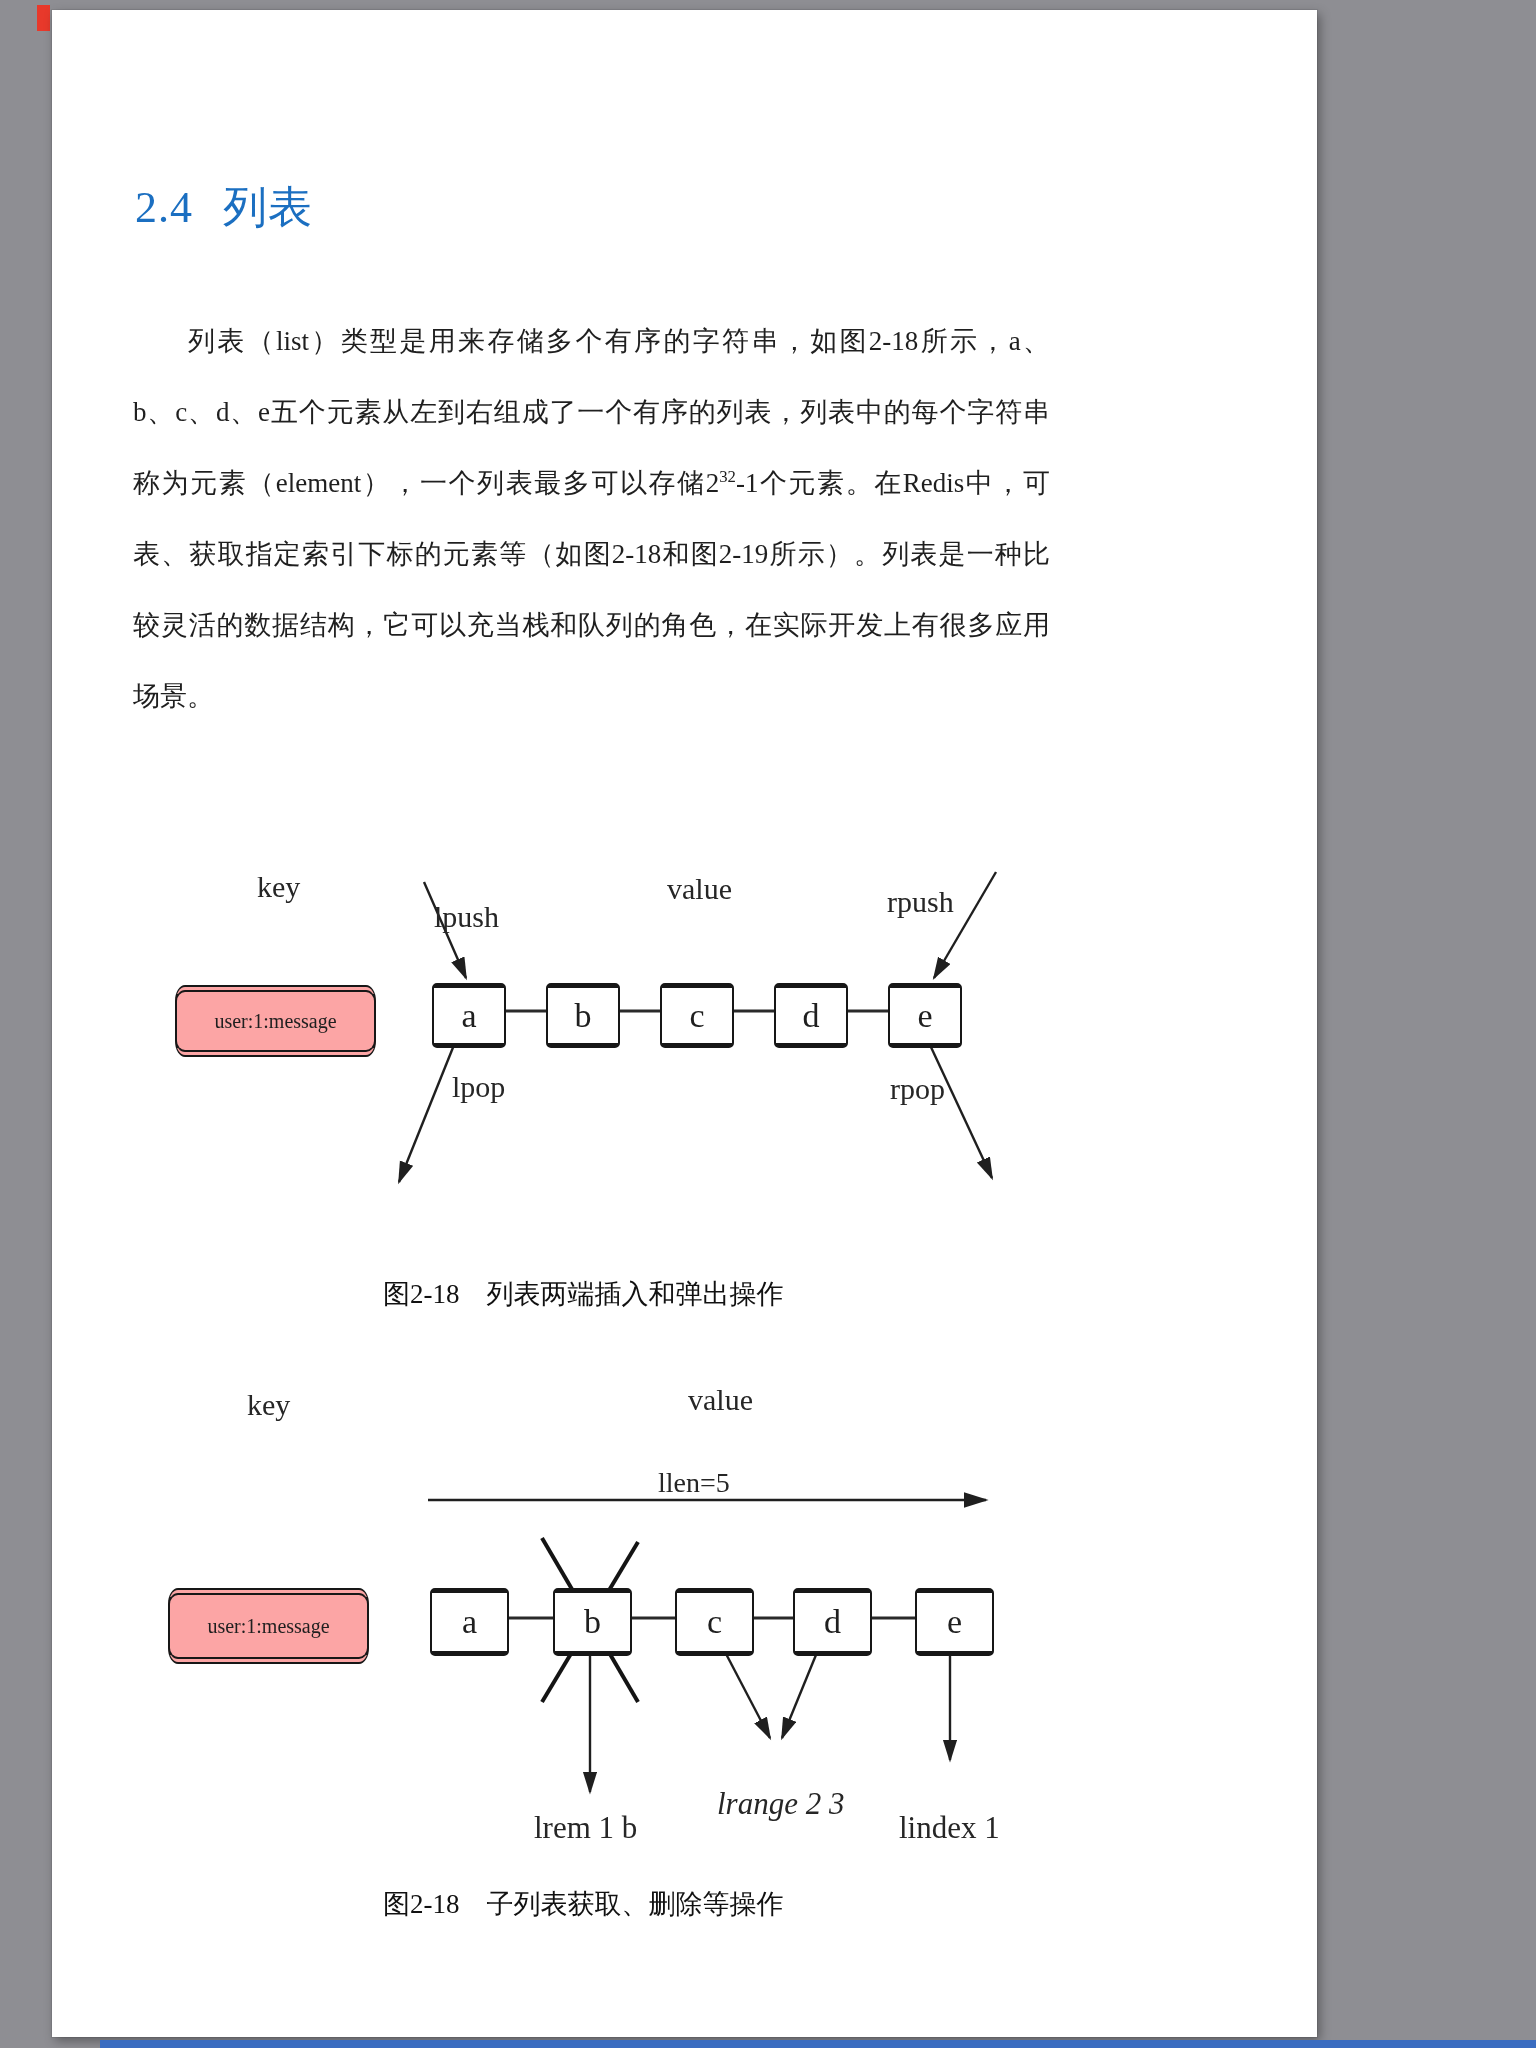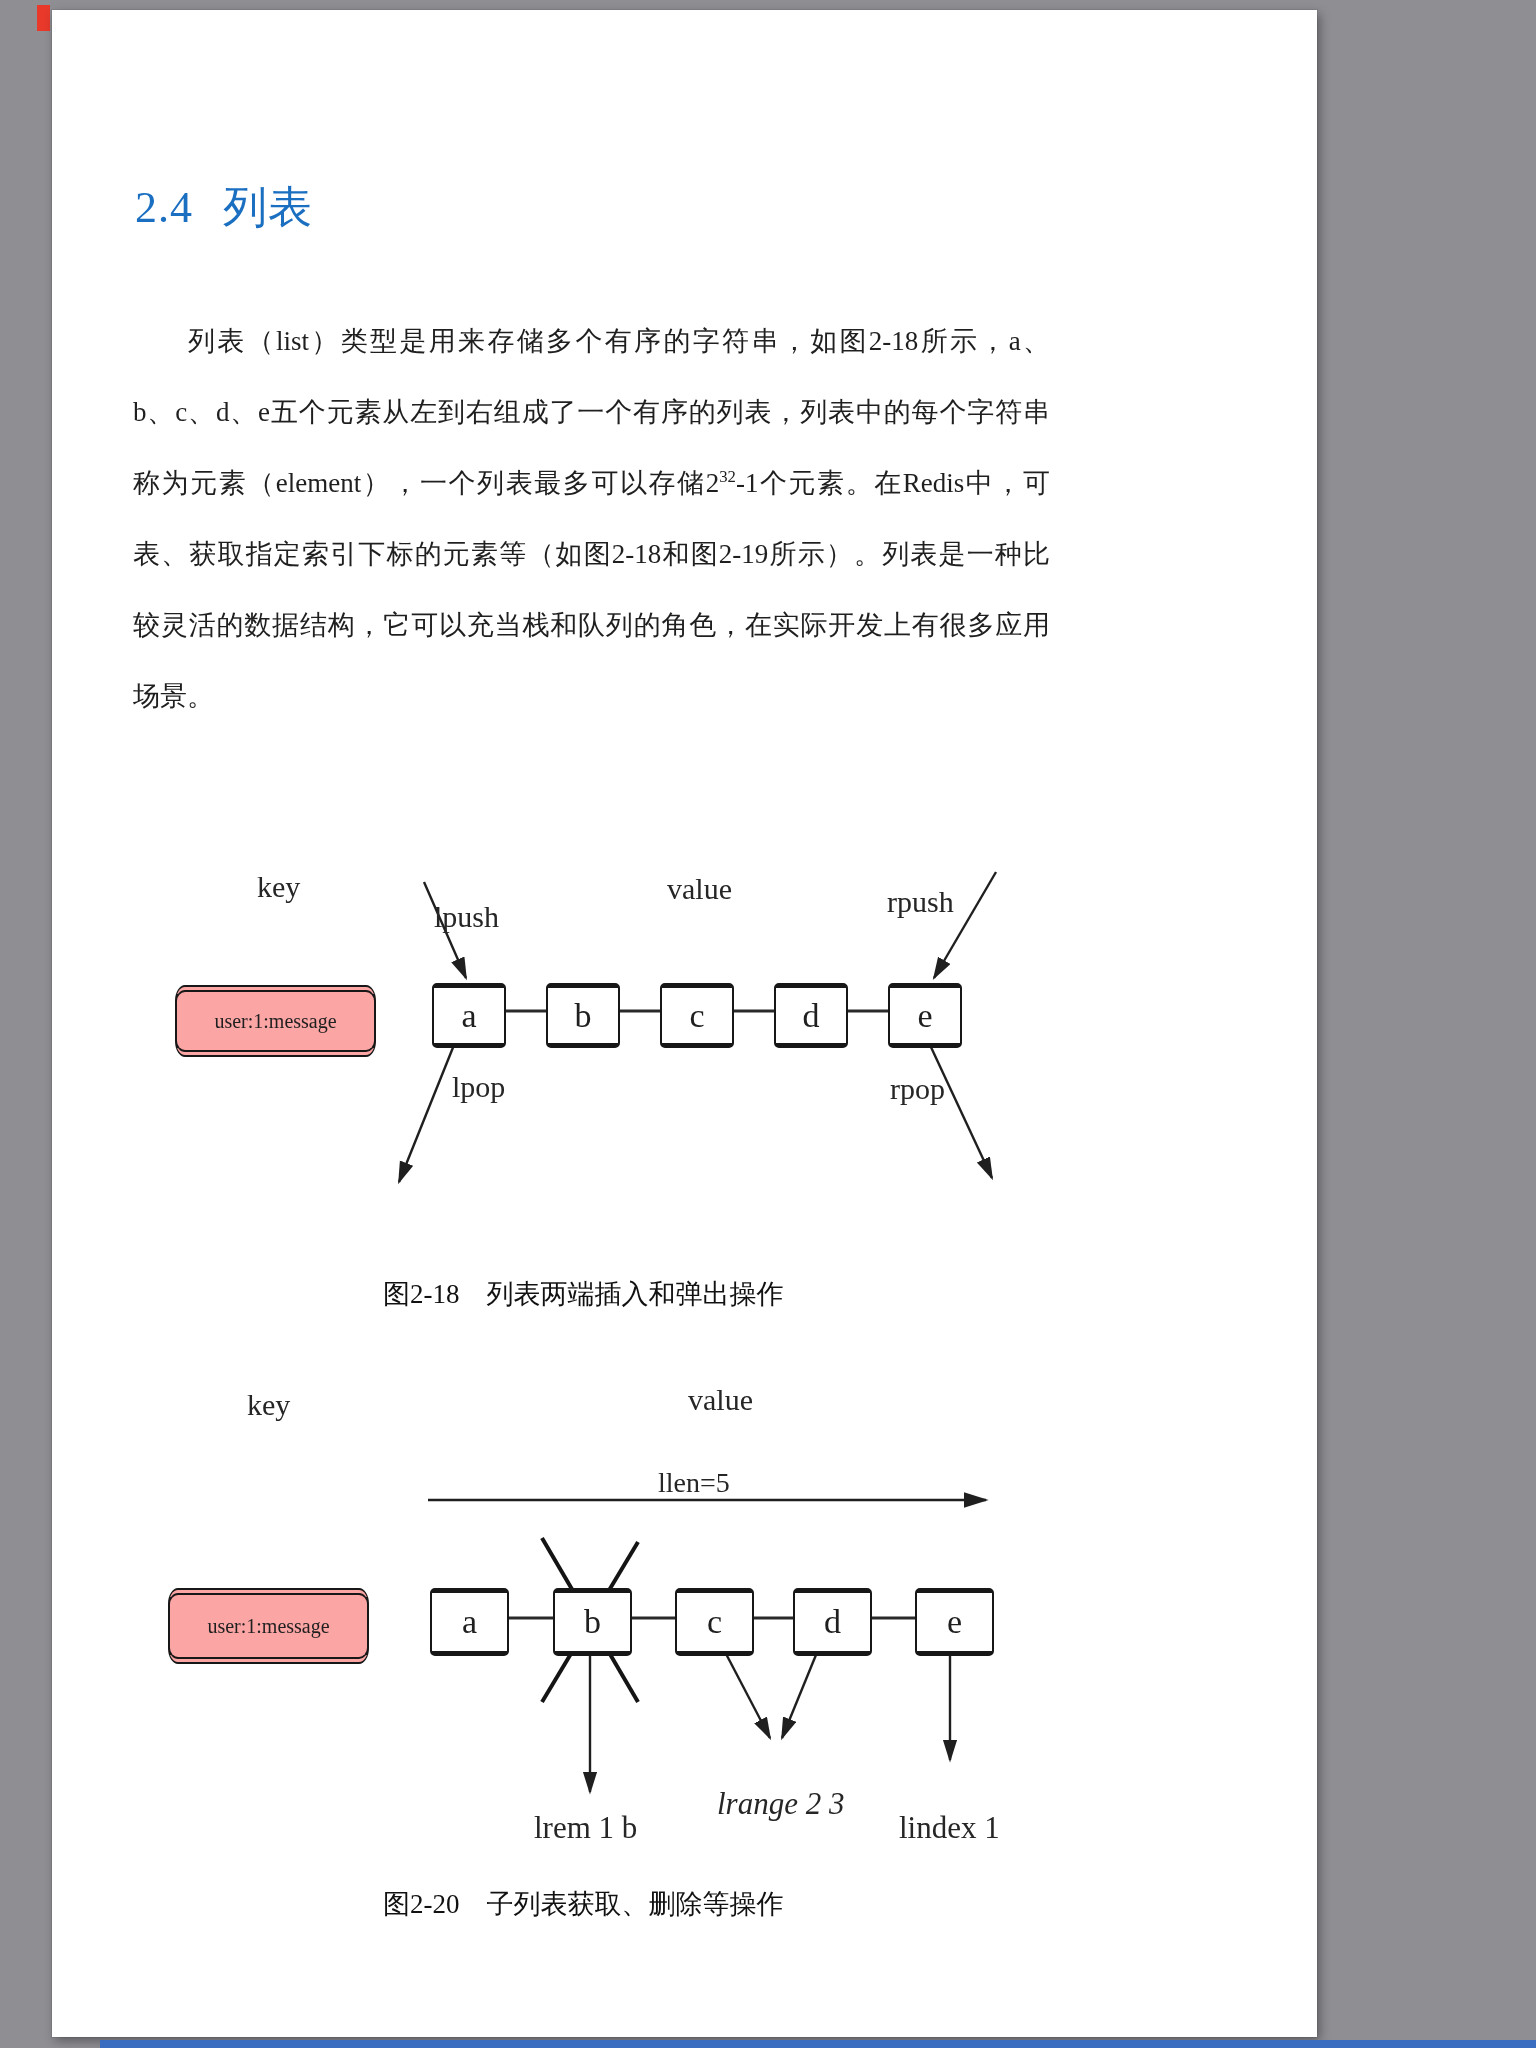--- a/index.html
+++ b/index.html
@@ -142,20 +142,20 @@
         <span>d</span>
       </div>
     <div class="node" style="left:863px;top:1578px;width:75px;height:58px;">
         <span>e</span>
       </div>
 
     <div class="dlabel" style="left:482px;top:1800px;font-size:31px;">lrem 1 b</div>
     <div class="dlabel" style="left:665px;top:1776px;font-size:31px;font-style:italic;">lrange 2 3</div>
     <div class="dlabel" style="left:847px;top:1800px;font-size:31px;">lindex 1</div>
 
-    <div class="caption" style="left:331px;top:1876px;">图2-20　子列表获取、删除等操作</div>
+    <div class="caption" style="left:331px;top:1876px;">图2-18　子列表获取、删除等操作</div>
 
 
   </div>
 
   <div class="blue-strip"></div>
 
 </div>
 
 </body></html>

